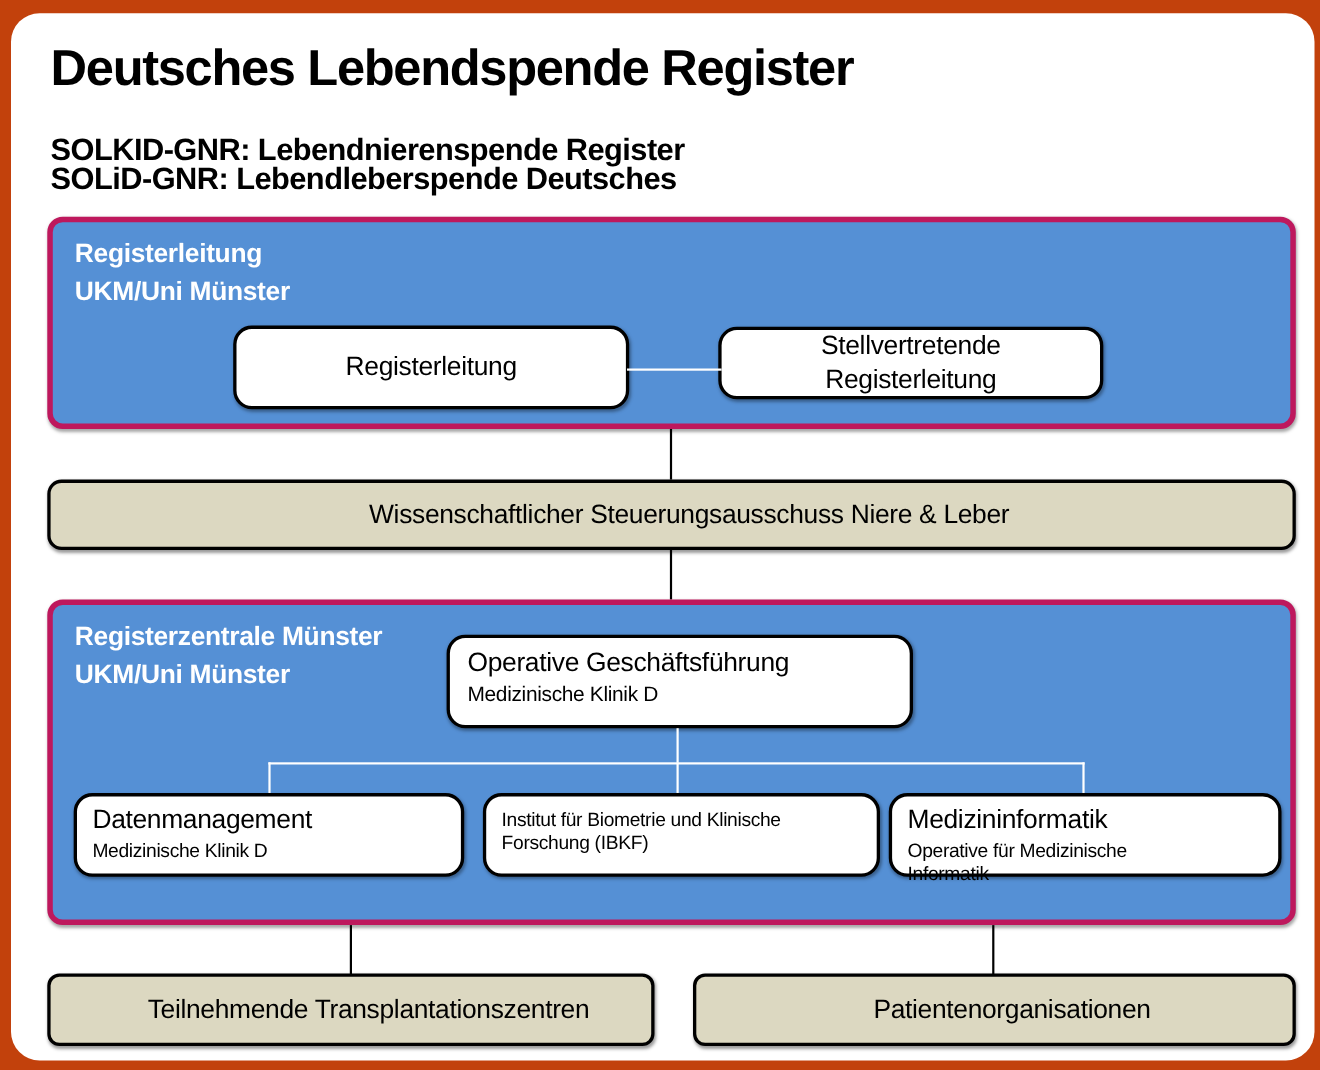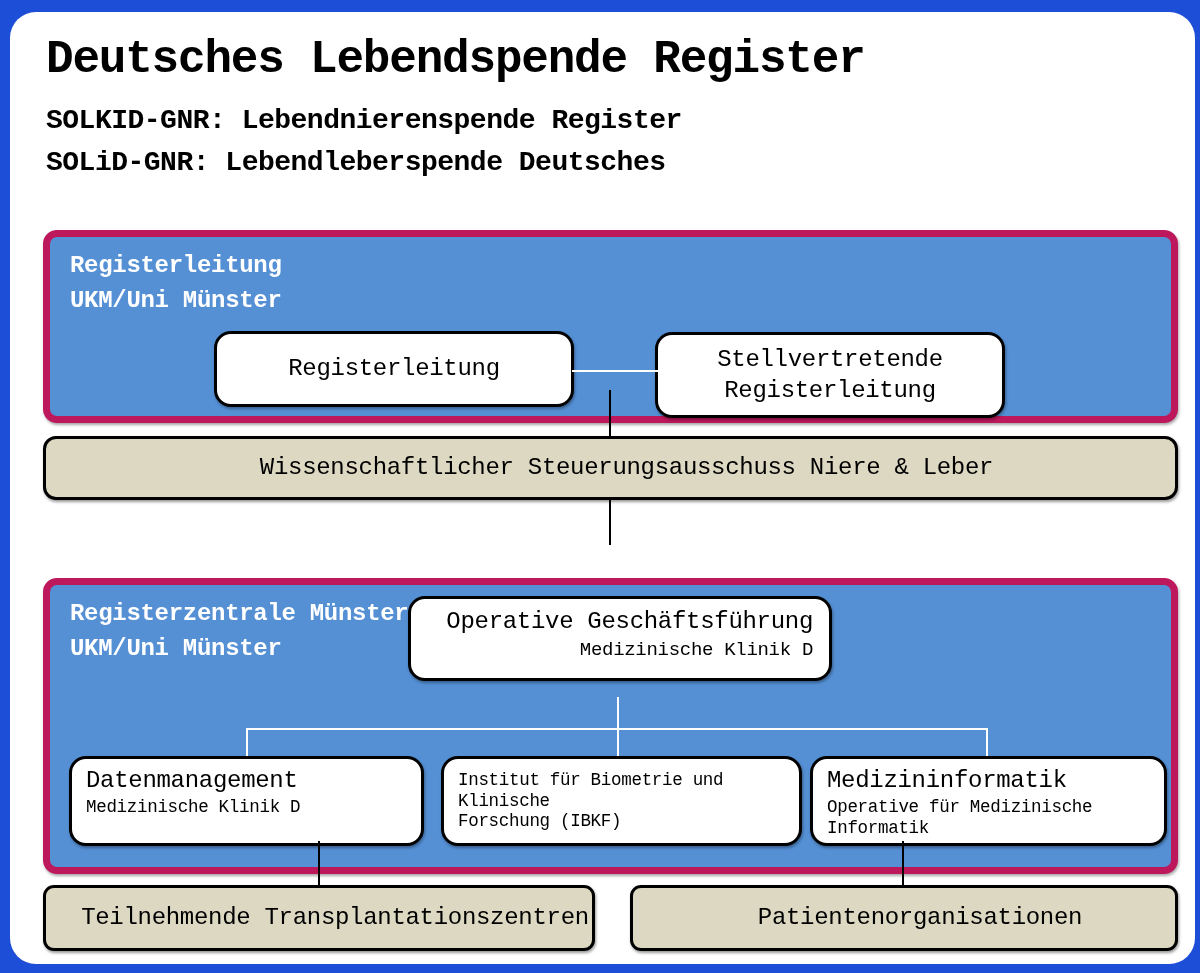--- a/index.html
+++ b/index.html
@@ -1,52 +1,52 @@
 <!DOCTYPE html>
 <html><head>
 <meta charset="utf-8">
 <style>
   html,body{margin:0;padding:0;}
   #canvas{
-    position:relative;width:1200px;height:973px;background:#1d4ed8;overflow:hidden;
-    font-family:Liberation Mono, monospace;color:#000;
+    position:relative;width:1200px;height:973px;background:#c2410c;overflow:hidden;
+    font-family:Liberation Sans, sans-serif;color:#000;
     --blue:#5590d5;--tan:#dcd8c1;--line:#000;--wline:#fff;
   }
   #page{position:absolute;left:10px;top:12px;width:1185px;height:952px;background:#fff;border-radius:26px;}
   .abs{position:absolute;box-sizing:border-box;}
   .pre{white-space:pre-line;}
 
   .title{left:36px;top:22px;font-size:46px;font-weight:700;letter-spacing:-1.2px;}
   .subtitle{left:36px;font-size:28px;font-weight:700;letter-spacing:-0.5px;}
-  .sub1{top:93px;text-align:center;} .sub2{top:135px;}
+  .sub1{top:108px;text-align:center;} .sub2{top:135px;}
 
-  .bluebox{background:var(--blue);border:7px solid #be185d;border-radius:14px;box-shadow:1px 2px 3px rgba(0,0,0,.35);margin-top:33px;}
+  .bluebox{background:var(--blue);border:5px solid #be185d;border-radius:14px;box-shadow:1px 2px 3px rgba(0,0,0,.35);}
   .blue1{left:33px;top:185px;width:1135px;height:193px;}
   .blue2{left:33px;top:533px;width:1135px;height:296px;}
   .section-label{left:20px;top:12px;color:#fff;font-weight:700;font-size:24px;line-height:1.45;letter-spacing:-0.3px;}
 
   .node{background:#fff;border:3px solid #000;border-radius:17px;box-shadow:1px 2px 3px rgba(0,0,0,.35);}
   .centered{display:flex;align-items:center;justify-content:center;text-align:center;font-size:24px;letter-spacing:-0.3px;line-height:1.3;}
 
   .node-lead{left:164px;top:94px;width:360px;height:76px;}
-  .node-deputy{left:605px;top:95px;width:350px;height:86px;}
+  .node-deputy{left:605px;top:95px;width:350px;height:66px;}
 
   .tanbar{background:var(--tan);border:3px solid #000;box-shadow:1px 2px 3px rgba(0,0,0,.4);padding-left:32px;}
   .steering{left:33px;top:424px;width:1135px;height:64px;border-radius:13px;font-size:24px;}
   .tan-left{left:33px;top:873px;width:552px;height:66px;border-radius:11px;font-size:24px;}
   .tan-right{left:620px;top:873px;width:548px;height:66px;border-radius:11px;font-size:24px;}
 
   .vline{width:2px;background:var(--line);}
   .wline{background:var(--wline);}
 
-  .opnode{left:358px;top:11px;width:424px;height:85px;padding:9px 16px;text-align:right;}
+  .opnode{left:358px;top:27px;width:424px;height:85px;padding:9px 16px;}
   .opnode .node-title{font-size:24px;letter-spacing:-0.3px;}
   .opnode .node-sub{font-size:19px;margin-top:4px;letter-spacing:-0.3px;}
 
-  .child{top:171px;height:90px;padding:8px 14px;}
+  .child{top:171px;height:76px;padding:8px 14px;}
   .child .node-title{font-size:24px;letter-spacing:-0.3px;}
   .child .node-sub{font-size:17.5px;line-height:1.18;margin-top:3px;letter-spacing:-0.3px;}
   .c0{left:19px;width:355px;}
   .c1{left:391px;width:361px;}
   .c2{left:760px;width:357px;}
 </style>
 </head>
 <body>
 
 <div id="canvas" style="--blue: #5590d5; --tan: #dcd8c1; --line: #000000; --wline: #ffffff;">

